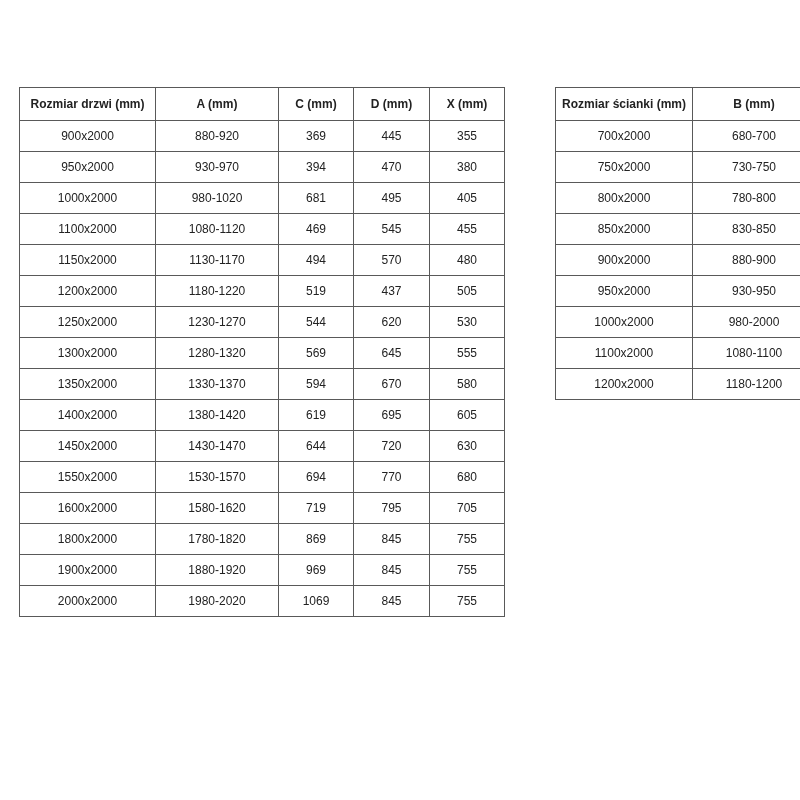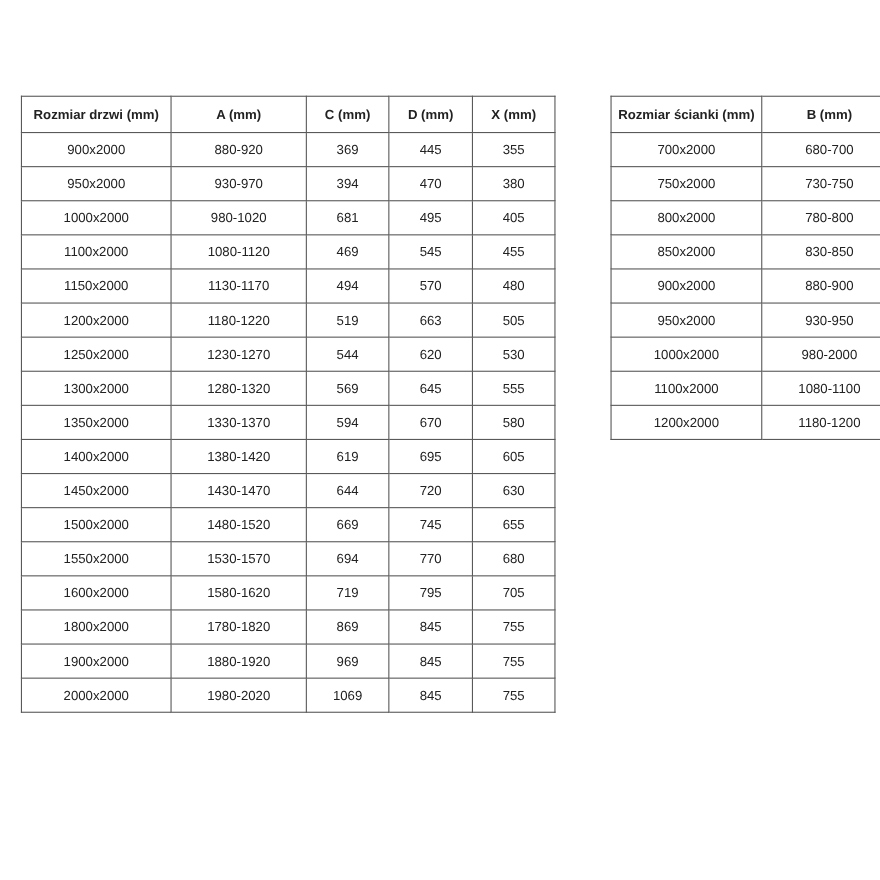--- a/index.html
+++ b/index.html
@@ -106,21 +106,21 @@
           <td>1150x2000</td>
           <td>1130-1170</td>
           <td>494</td>
           <td>570</td>
           <td>480</td>
         </tr>
         <tr>
           <td>1200x2000</td>
           <td>1180-1220</td>
           <td>519</td>
-          <td>663</td>
+          <td>437</td>
           <td>505</td>
         </tr>
         <tr>
           <td>1250x2000</td>
           <td>1230-1270</td>
           <td>544</td>
           <td>620</td>
           <td>530</td>
         </tr>
         <tr>
@@ -143,27 +143,20 @@
           <td>619</td>
           <td>695</td>
           <td>605</td>
         </tr>
         <tr>
           <td>1450x2000</td>
           <td>1430-1470</td>
           <td>644</td>
           <td>720</td>
           <td>630</td>
-        </tr>
-        <tr>
-          <td>1500x2000</td>
-          <td>1480-1520</td>
-          <td>669</td>
-          <td>745</td>
-          <td>655</td>
         </tr>
         <tr>
           <td>1550x2000</td>
           <td>1530-1570</td>
           <td>694</td>
           <td>770</td>
           <td>680</td>
         </tr>
         <tr>
           <td>1600x2000</td>

